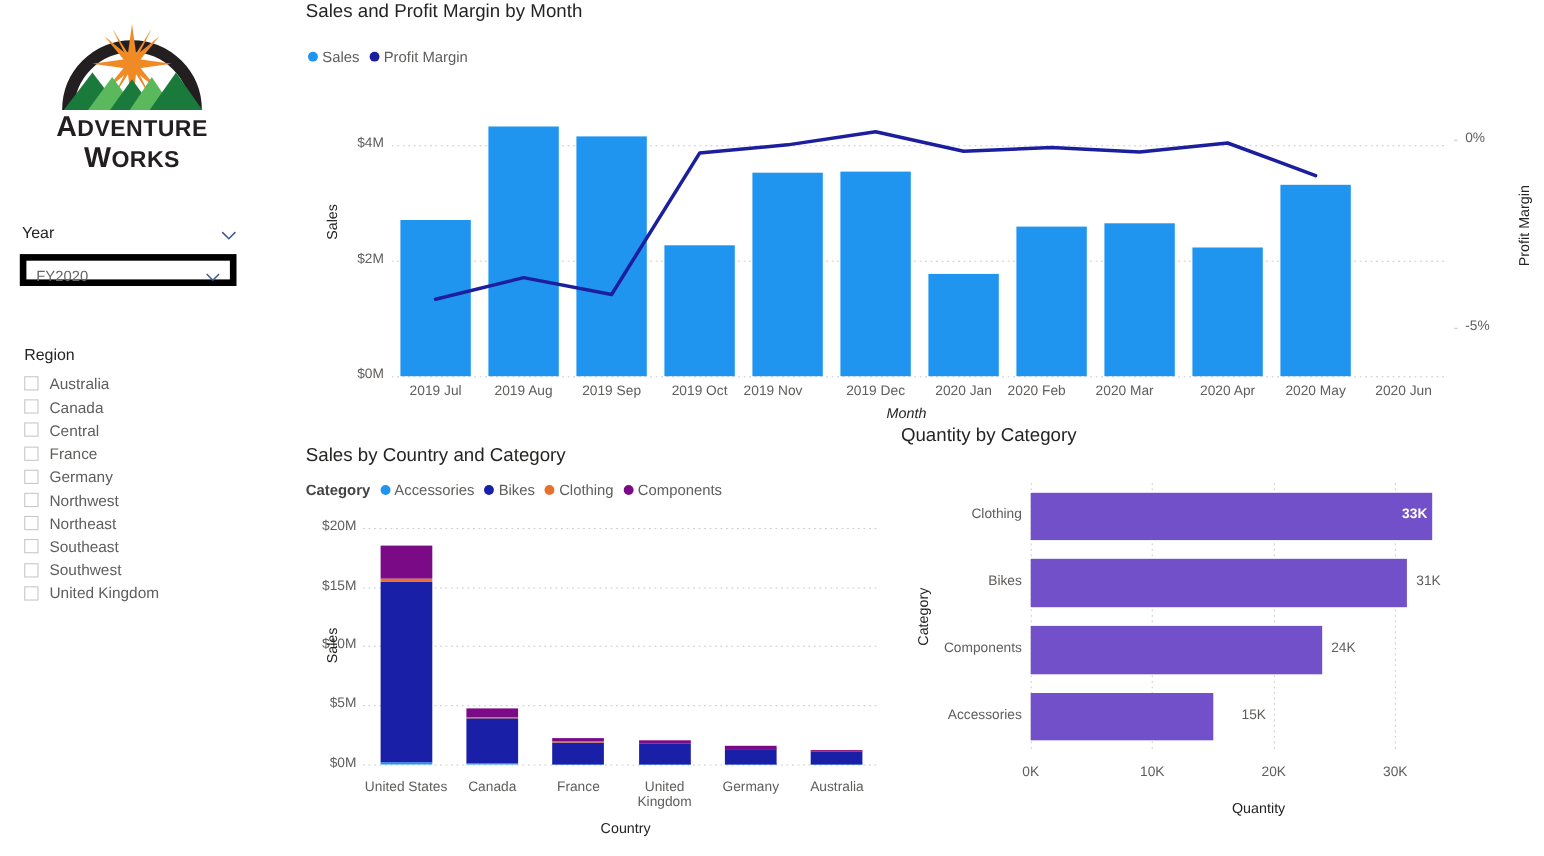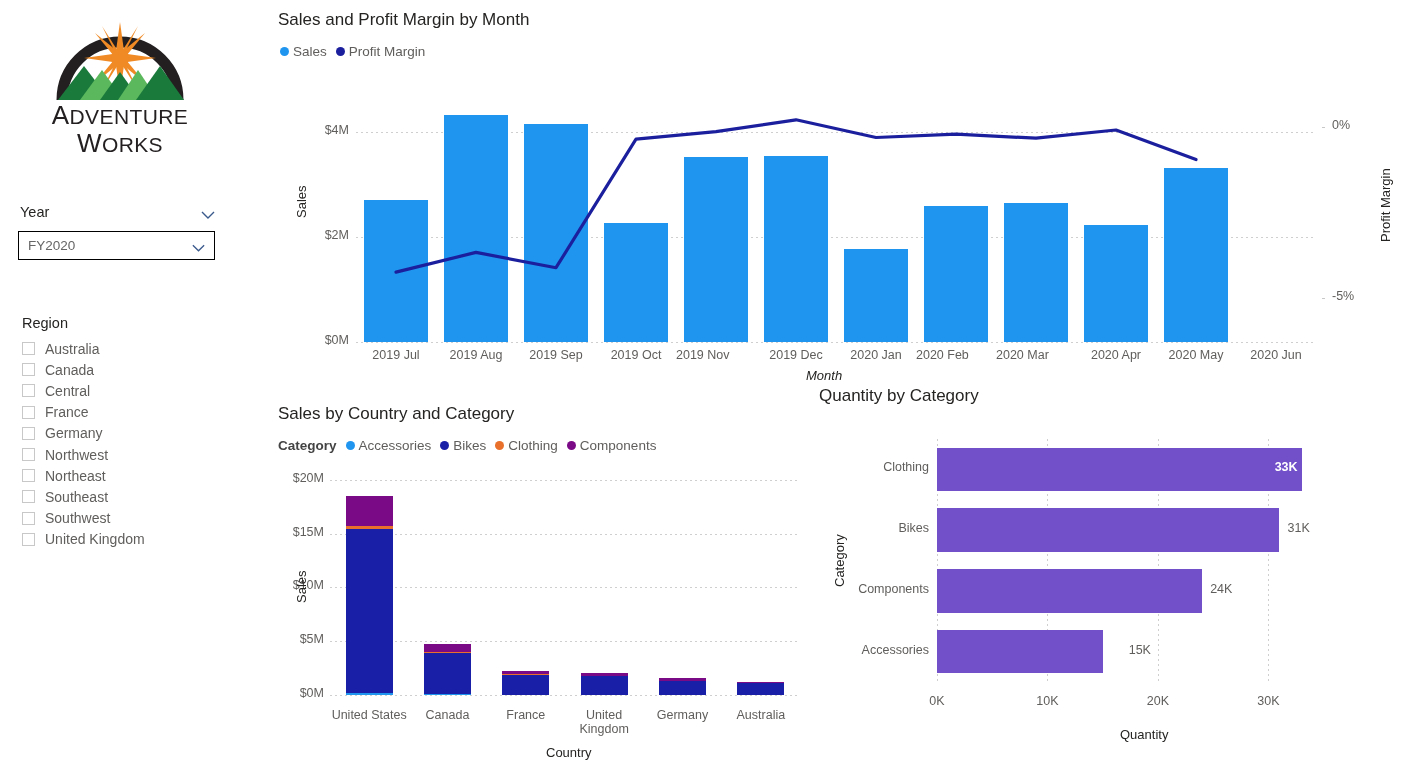--- a/index.html
+++ b/index.html
@@ -9,31 +9,31 @@
     font-family: "Liberation Sans", sans-serif;
     overflow: hidden;
   }
   .page { position: relative; width: 1404px; height: 778px; background:#fff; }
 
   
   .sidebar { position:absolute; left:0; top:0; width:262px; height:778px; background:#fff; }
 
   .logo-wrap { position:absolute; left:40px; top:8px; width:160px; height:140px; }
   .logo-text { position:absolute; left:0; top:94px; width:160px; text-align:center;
-               font-weight:400; color:#231f20; line-height:1.0; }
+               font-weight:700; color:#231f20; line-height:1.0; }
   .logo-line1 { font-size:21px; letter-spacing:.4px; }
   .logo-line2 { font-size:21px; letter-spacing:.4px; margin-top:2px; }
   .logo-line1 .cap, .logo-line2 .cap { font-size:26px; }
 
   .year-header { position:absolute; left:20px; top:203px; width:196px; height:22px; }
   .year-header .lbl { font-size:14.5px; color:#252423; font-weight:400; }
   .year-header .chev { position:absolute; right:0; top:3px; }
 
   .year-select { position:absolute; left:18px; top:231px; width:197px; height:29px;
-                 border:1px solid #000000; background:#fff; }
+                 border:6px solid #000000; background:#fff; }
   .year-select .val { position:absolute; left:9px; top:6px; font-size:13.5px; color:#666; }
   .year-select .chev { position:absolute; right:8px; top:7px; }
 
   .region-title { position:absolute; left:22px; top:315px; font-size:14.5px; color:#252423; font-weight:400;}
   .region-list { position:absolute; left:22px; top:338px; width:220px; }
   .region-item { display:flex; align-items:center; height:21.2px; cursor:default; }
   .region-item .box { width:13px; height:13px; border:1px solid #c8c8c8; background:#fff;
                       flex:0 0 auto; }
   .region-item .nm { margin-left:10px; font-size:14px; color:#605e5c; }
 
@@ -159,21 +159,21 @@
           <span class="nm">Southwest</span>
         </div>
       <div class="region-item">
           <span class="box"></span>
           <span class="nm">United Kingdom</span>
         </div>
     </div>
   </div>
 
   <div id="chart1">
-    <div class="chart-title" style="left:278px; top:10px;">Sales and Profit Margin by Month</div>
+    <div class="chart-title" style="left:278px; top:0;">Sales and Profit Margin by Month</div>
     <div class="legend" style="left:280px; top:44px;">
       <span class="li">
         <span class="dot" style="background:#1f95f0"></span>
         <span>Sales</span>
       </span>
       <span class="li">
         <span class="dot" style="background:#1b1f9e"></span>
         <span>Profit Margin</span>
       </span>
     </div>

